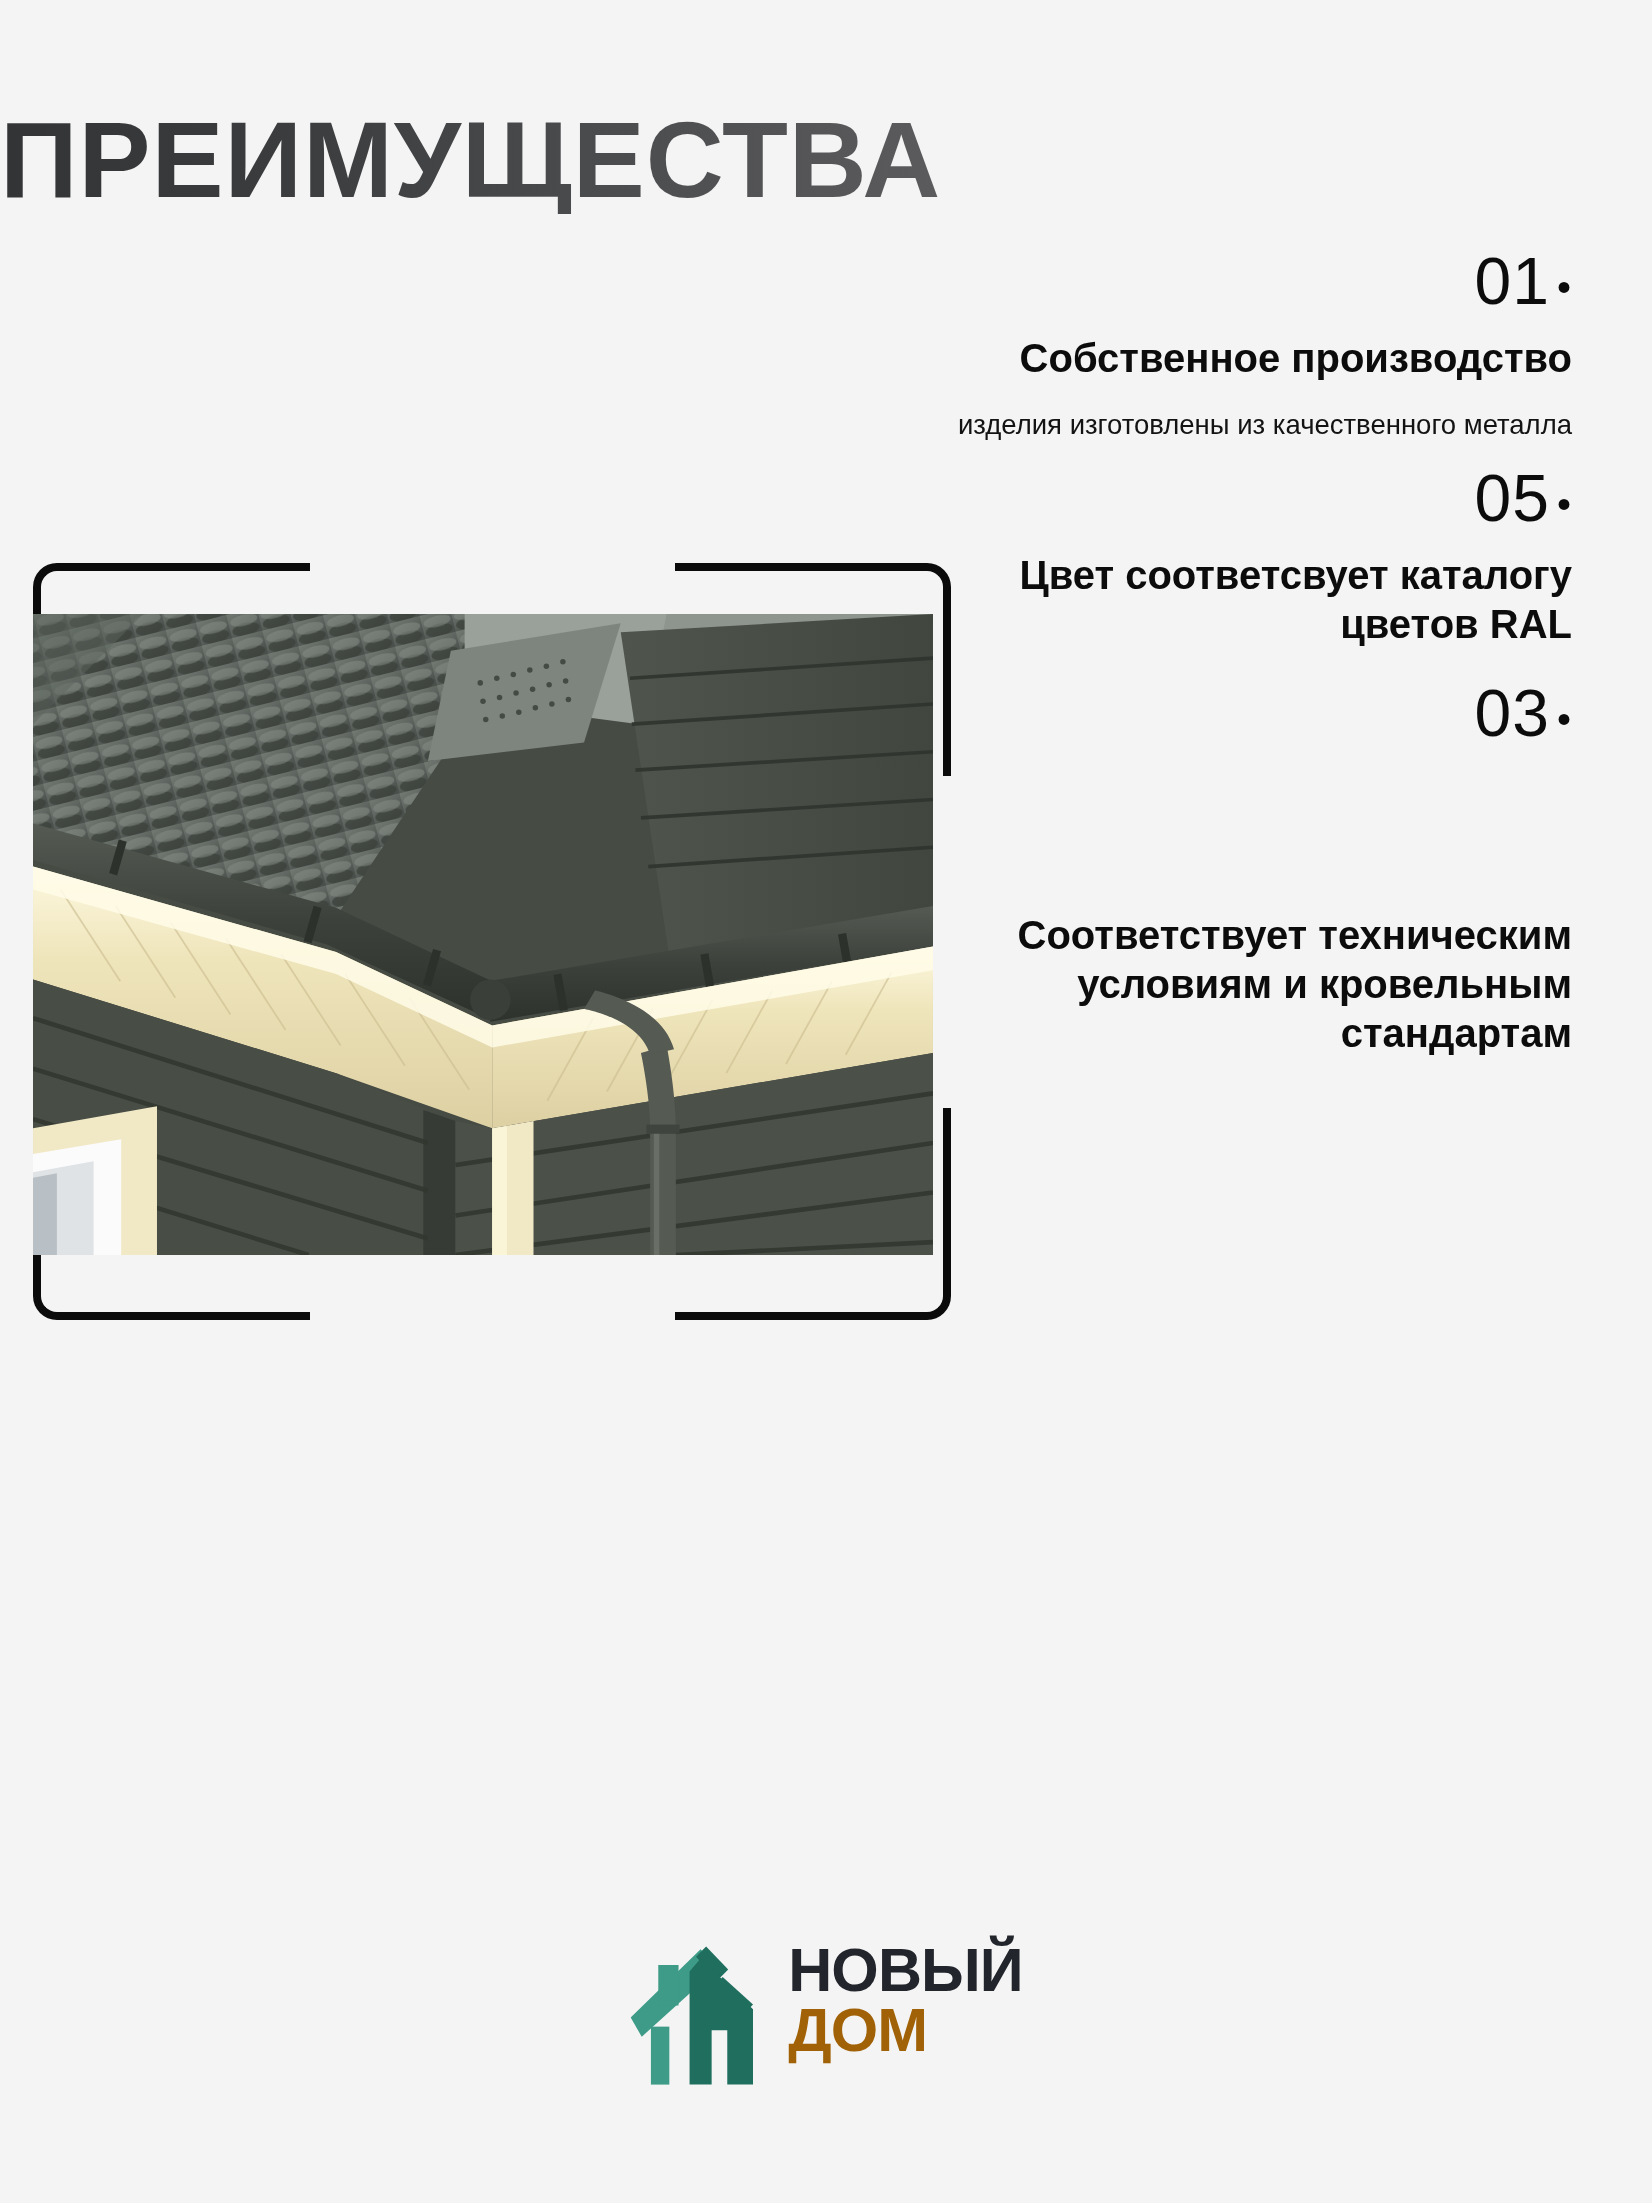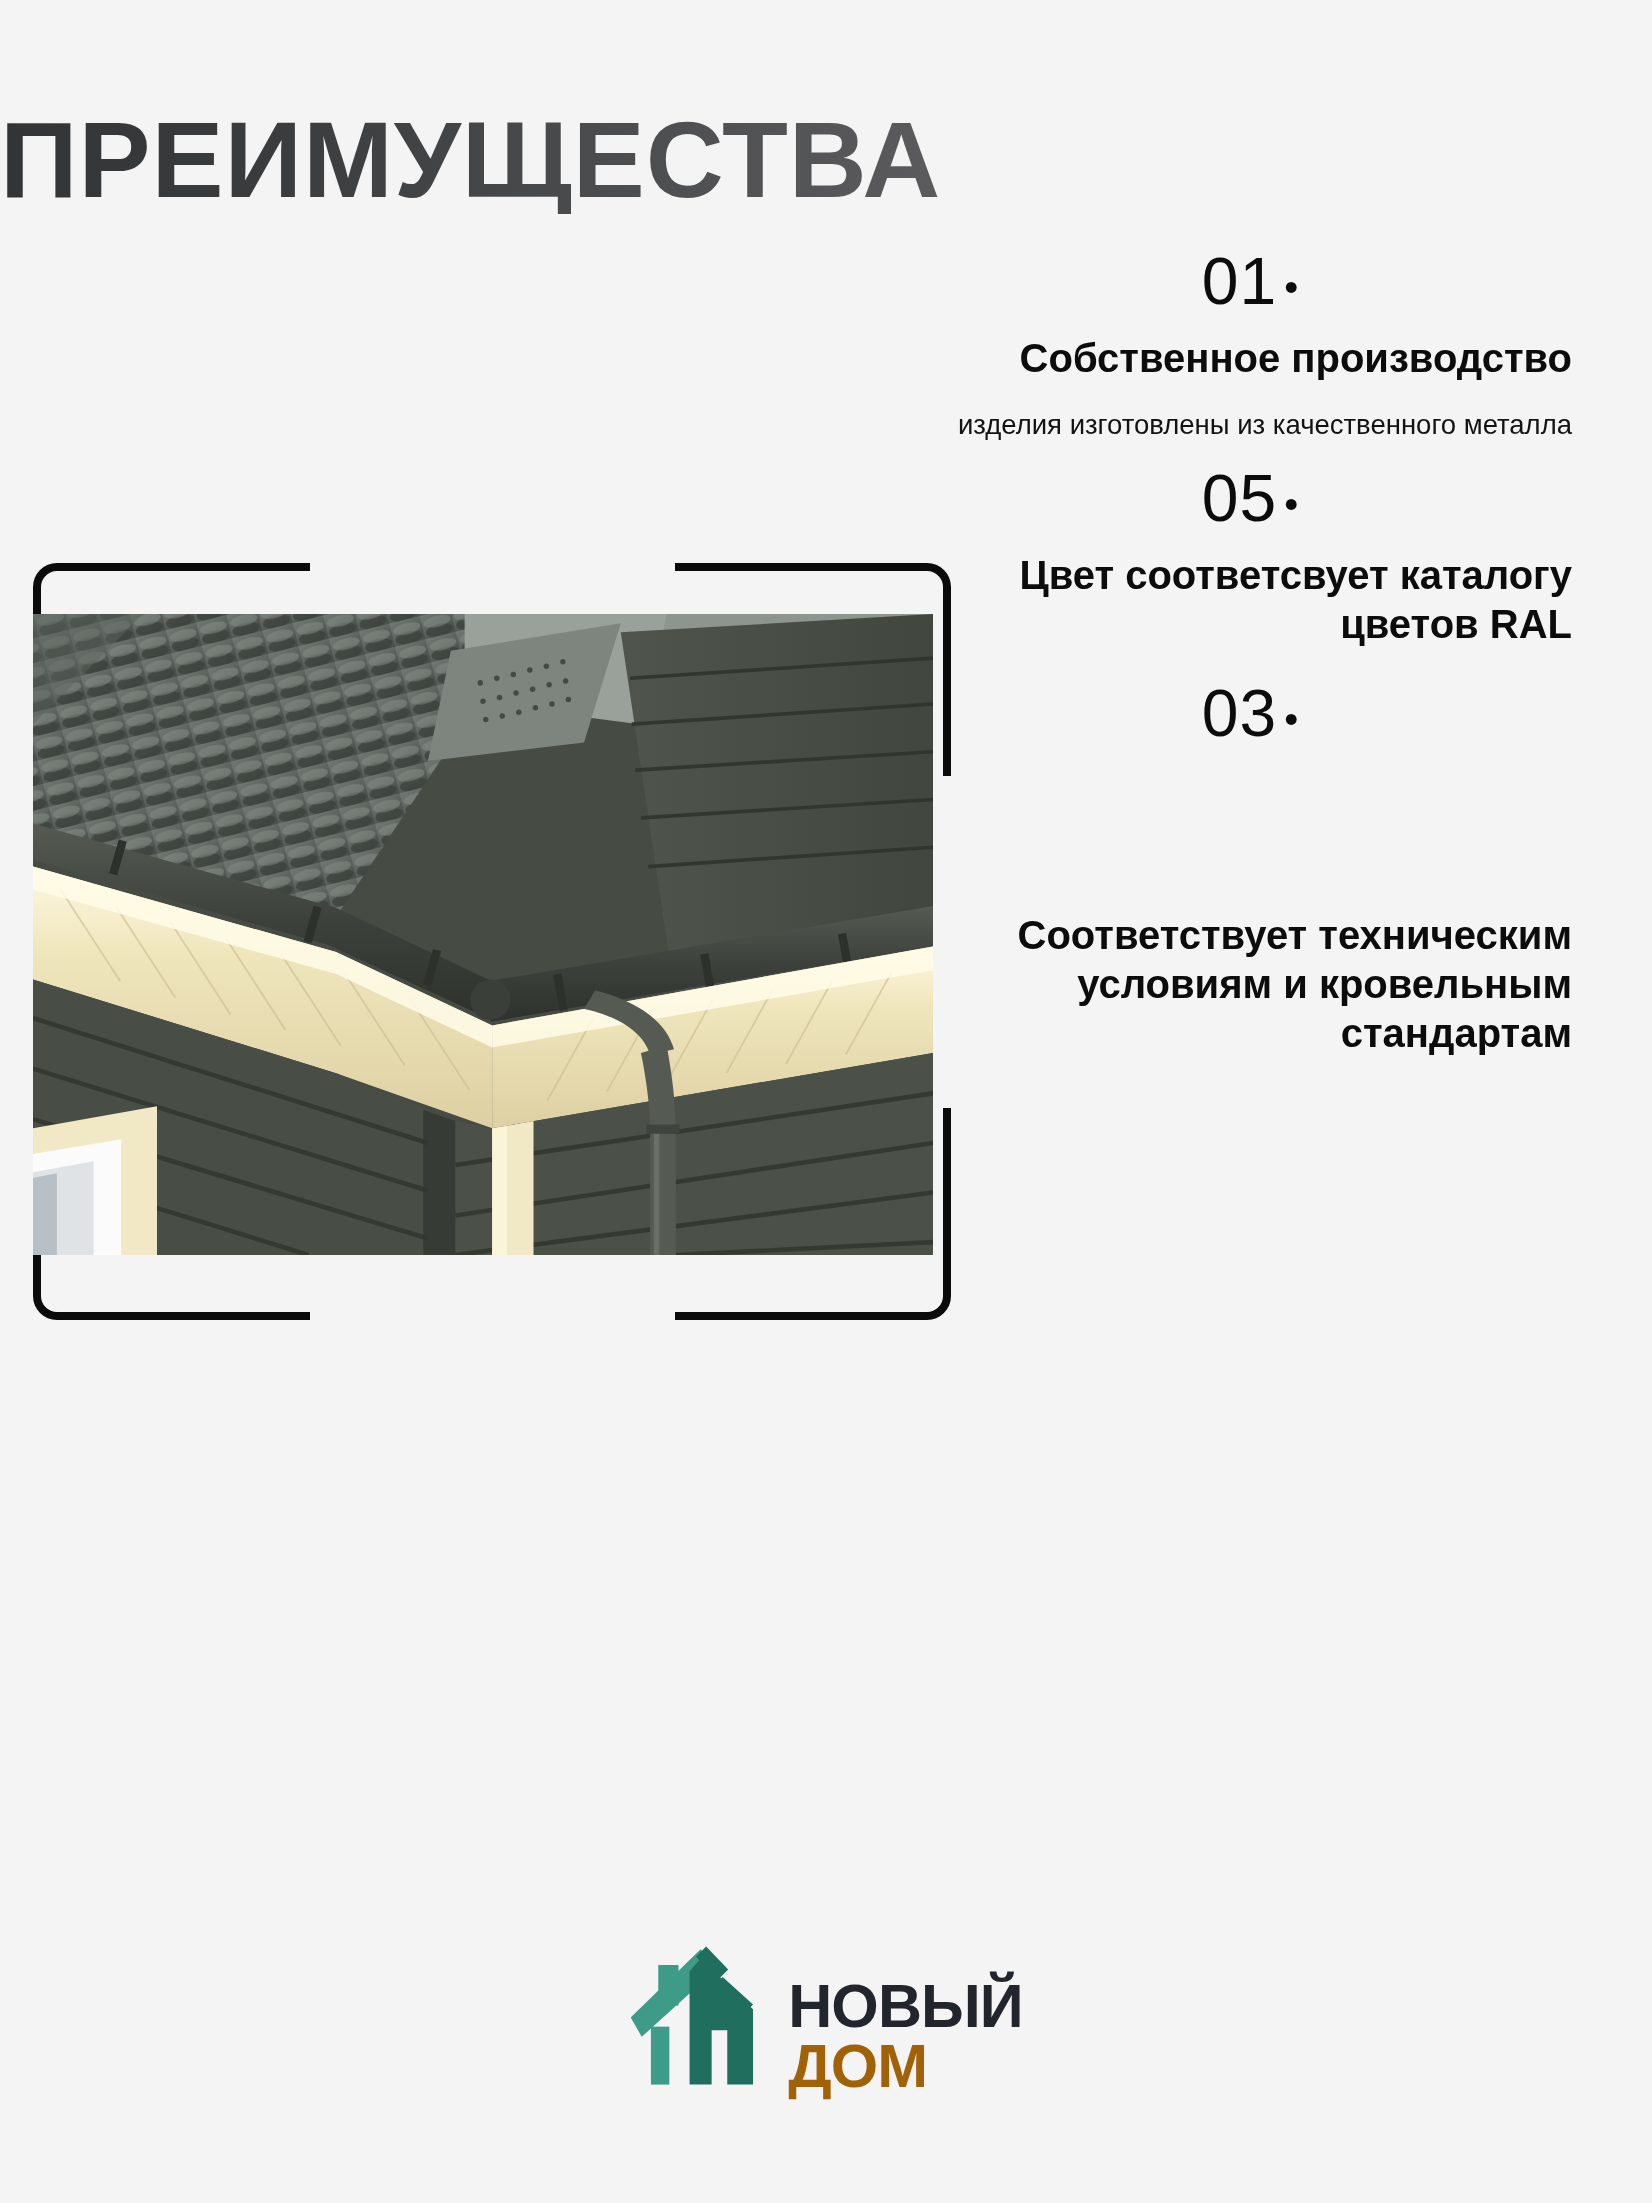--- a/index.html
+++ b/index.html
@@ -74,21 +74,20 @@
     width:643px;
     text-align:right;
   }
   .item{ margin-bottom:0; }
   .num{
     font-size:66px;
     font-weight:400;
     color:#0c0c0c;
     line-height:1;
     letter-spacing:0.9px;
-    text-align:center;
   }
   .num .dot{ font-size:40px; vertical-align:middle; padding-left:7.3px; }
   .head{
     font-size:40px;
     font-weight:700;
     color:#0c0c0c;
     line-height:1.22;
     margin-top:20px;
   }
   .sub{
@@ -100,21 +99,21 @@
   }
   .i1{ position:absolute; right:0; top:0;   width:643px; }
   .i2{ position:absolute; right:0; top:217px; width:643px; }
   .i3{ position:absolute; right:0; top:432px; width:643px; }
   .i4{ position:absolute; right:0; top:643px; width:643px; }
 
   
   .logo{
     position:absolute; left:50%; transform:translateX(-50%);
     top:1942px;
-    display:flex; align-items:flex-end; gap:20px;
+    display:flex; align-items:flex-start; gap:20px;
   }
   .logo-mark{ width:138px; height:152px; }
   .logo-text{ display:flex; flex-direction:column; line-height:0.92; }
   .logo-top{
     font-size:61px; font-weight:800; color:#22262c;
     letter-spacing:-0.9px;
   }
   .logo-bot{
     font-size:61px; font-weight:800; color:#a16207;
     letter-spacing:-0.9px; margin-top:3.7px;

